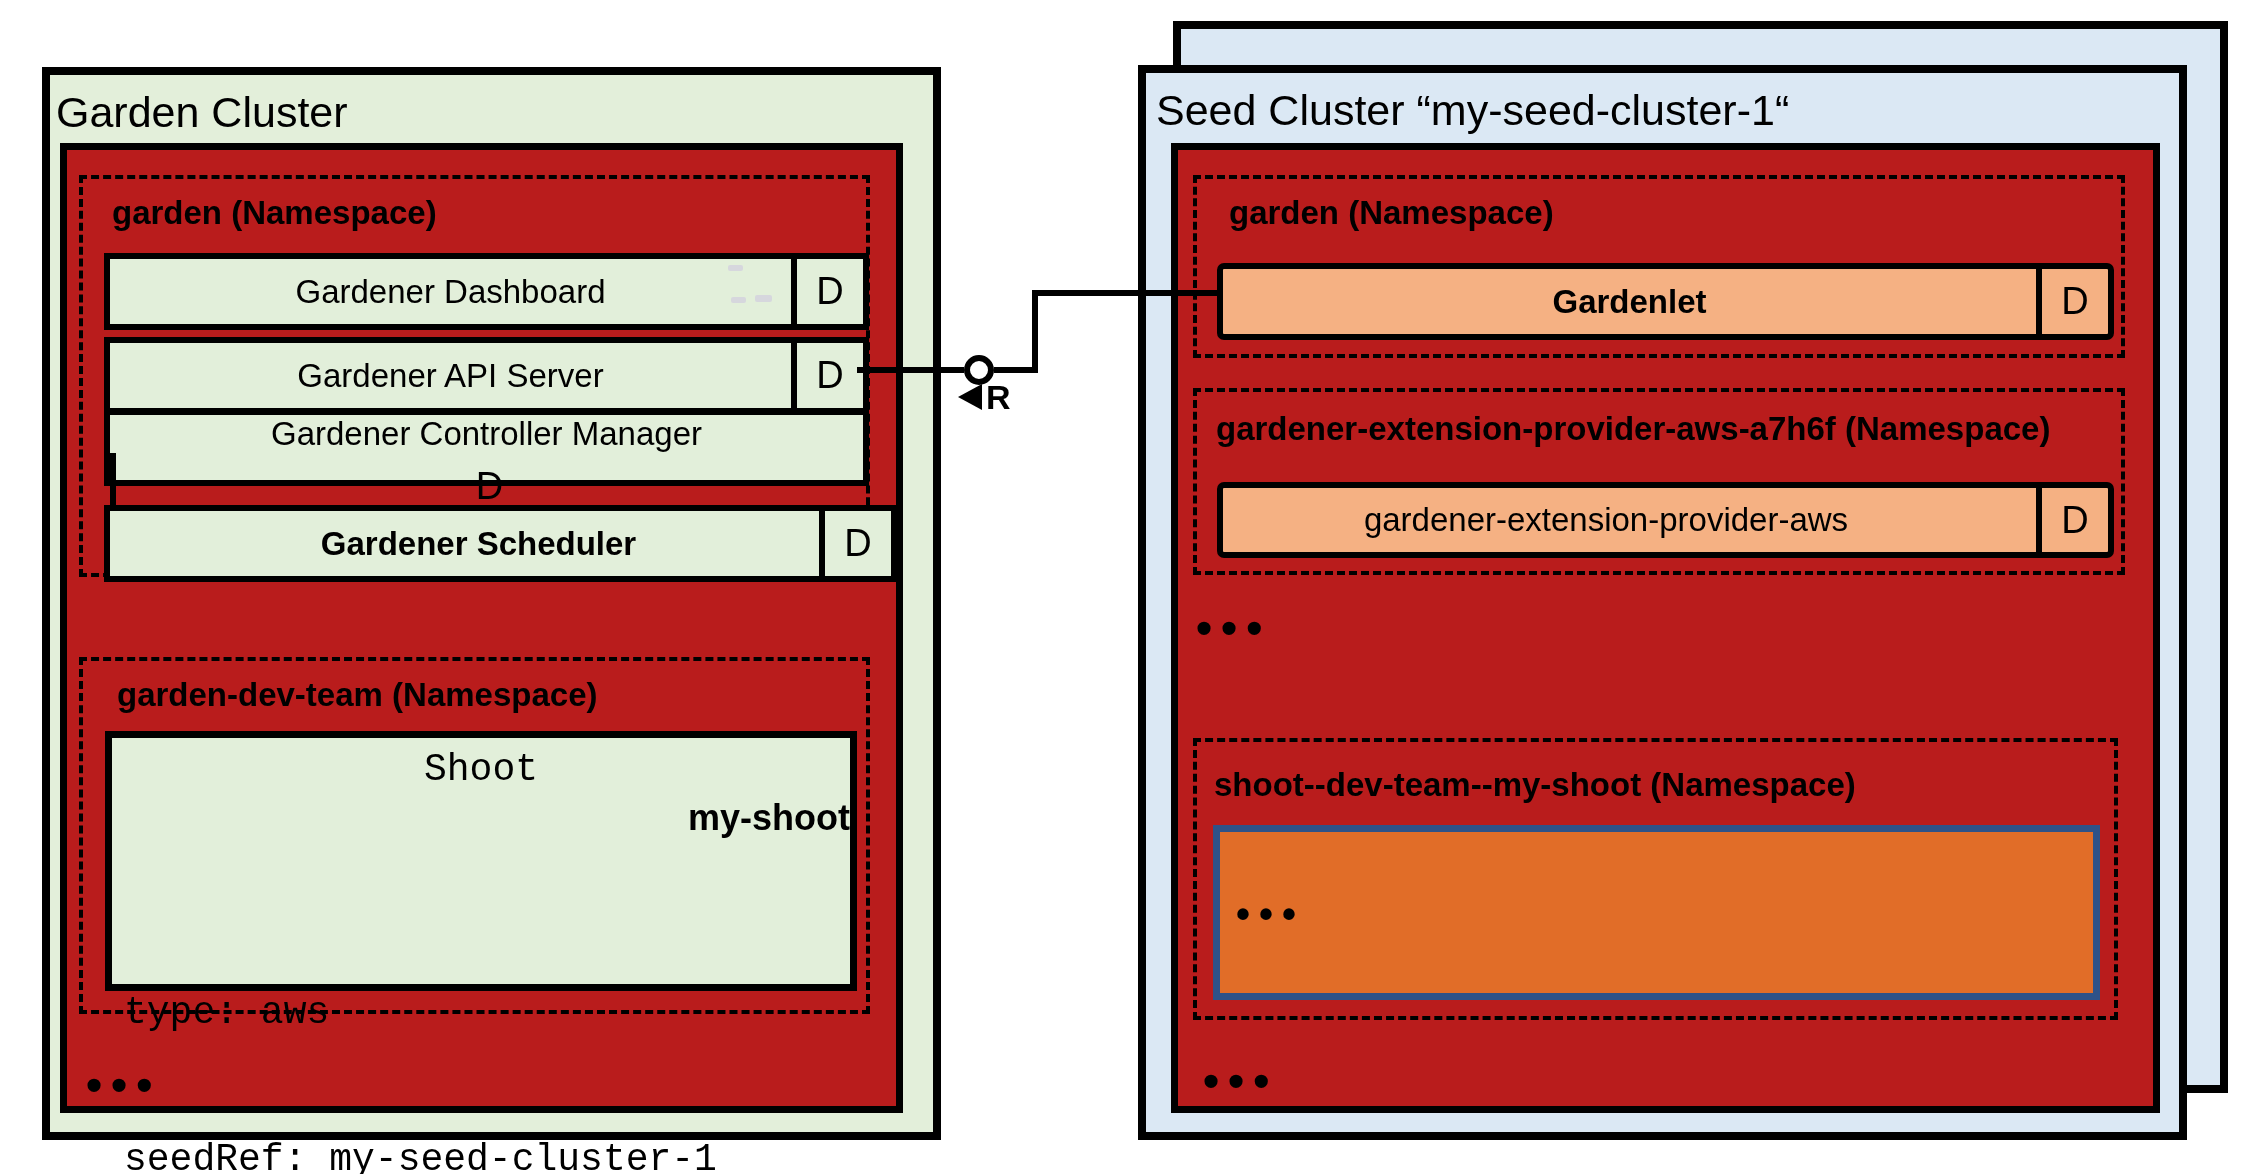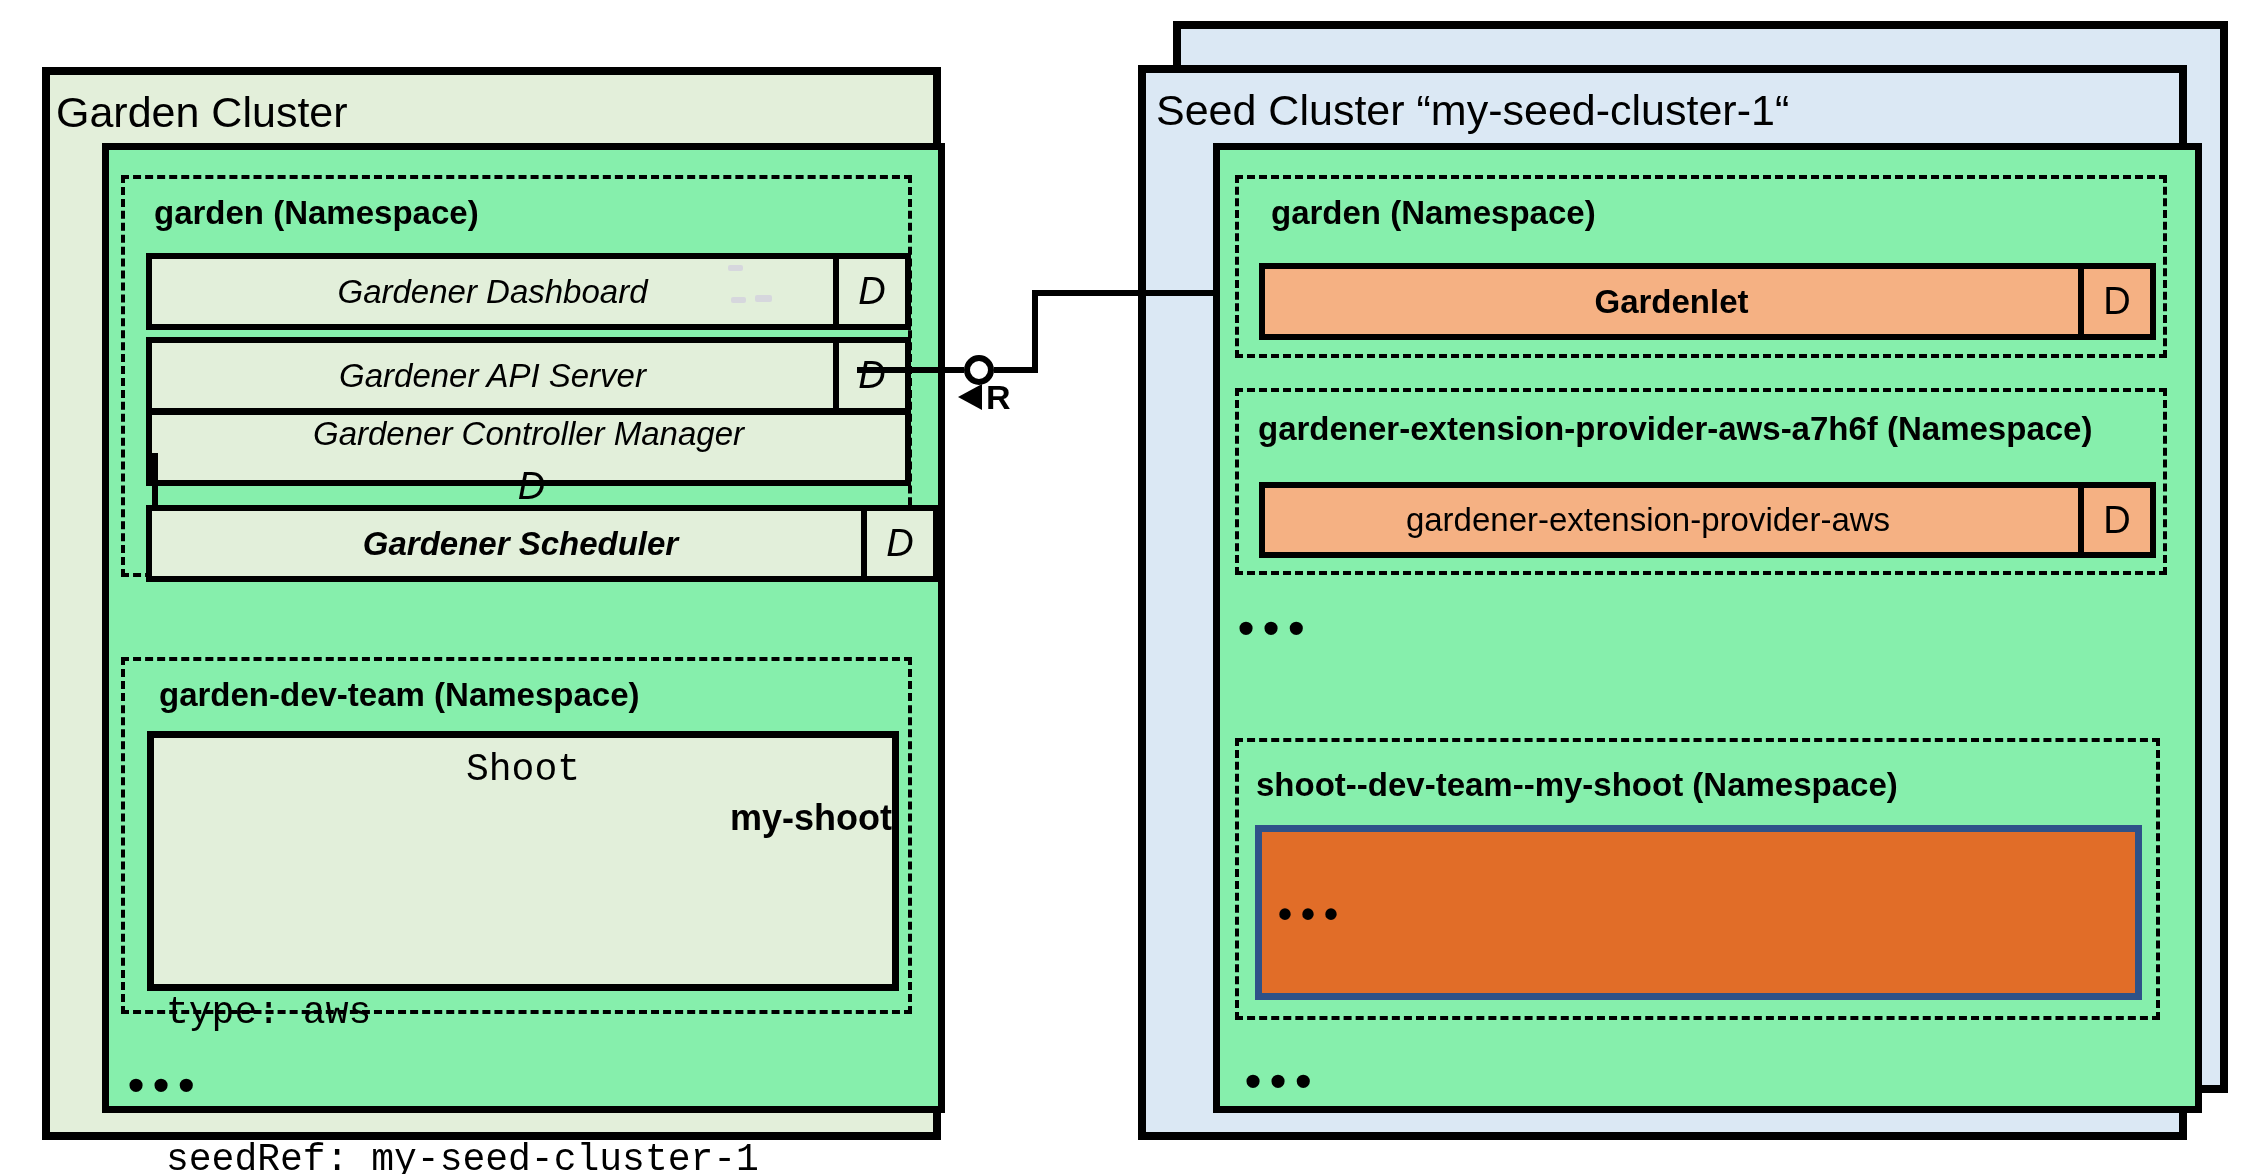--- a/index.html
+++ b/index.html
@@ -12,32 +12,32 @@
   
   .cluster{border:8px solid #000;}
   .garden-cluster{left:42px;top:67px;width:899px;height:1073px;background:#e3efda;z-index:3;}
   .seed-back{left:1173px;top:21px;width:1055px;height:1072px;background:#dbe8f4;z-index:1;}
   .seed-front{left:1138px;top:65px;width:1049px;height:1075px;background:#dbe8f4;z-index:2;}
 
   .cluster-title{font-size:43px;line-height:50px;white-space:nowrap;}
   .garden-title{left:6px;top:12px;}
   .seed-title{left:10px;top:12px;}
 
-  .inner-gray{border:7px solid #000;background:#86efac;margin-left:42px;}
+  .inner-gray{border:7px solid #000;background:#b91c1c;}
   .garden-gray{left:10px;top:68px;width:843px;height:970px;}
   .seed-gray{left:25px;top:70px;width:989px;height:970px;}
 
   
   .ns-box{border:4px dashed #000;}
   .ns-label{position:absolute;font-size:33px;font-weight:bold;line-height:42px;white-space:nowrap;}
 
   
   .row{position:absolute;display:flex;border:6px solid #000;align-items:stretch;}
-  .row-green{background:#e2efda;font-style:italic;}
-  .row-orange{background:#f5b183;}
+  .row-green{background:#e2efda;}
+  .row-orange{background:#f5b183;border-radius:7px;}
   .row-label{flex:1 1 auto;display:flex;align-items:center;justify-content:center;
              font-size:33px;white-space:nowrap;}
   .row-label.bold{font-weight:bold;}
   .badge-cell{flex:0 0 66px;border-left:6px solid #000;display:flex;align-items:center;justify-content:center;
               font-size:38px;}
 
   
   .shoot-box{border:7px solid #000;background:#e2efda;}
   .mono{font-family:"Liberation Mono",monospace;}
   .shoot-kind{position:absolute;left:0;right:0;top:8px;text-align:center;font-size:38px;line-height:48px;}

